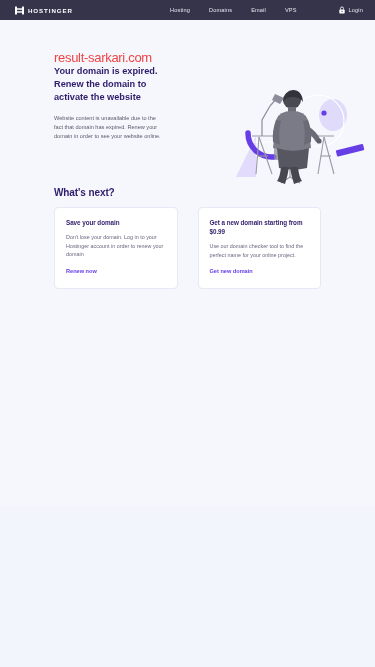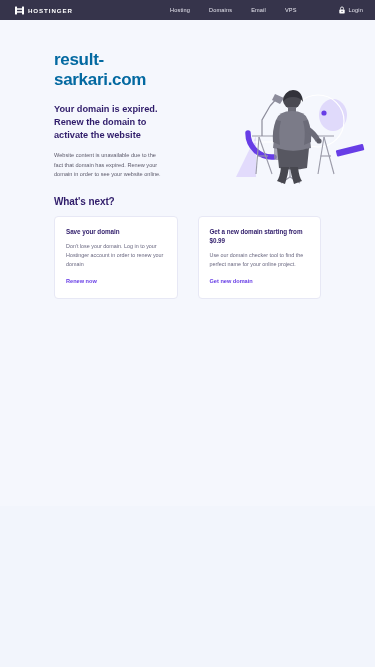--- a/index.html
+++ b/index.html
@@ -88,31 +88,30 @@
     z-index: 5;
     padding: 30px 54px 0 54px;
   }
 
   .hero {
     position: relative;
     min-height: 120px;
   }
 
   .domain-title {
-    font-size: 17px;
+    font-size: 13px;
     line-height: 1.18;
-    font-weight: 700;
-    color: #0369a1;
+    font-weight: 400;
+    color: #ef4444;
     letter-spacing: -0.3px;
     max-width: 120px;
     word-break: break-word;
   }
 
   .subtitle {
-    margin-top: 13px;
     font-size: 9.2px;
     line-height: 1.42;
     font-weight: 700;
     color: #2f1c6a;
     max-width: 118px;
   }
 
   .desc {
     margin-top: 9px;
     font-size: 5.6px;

